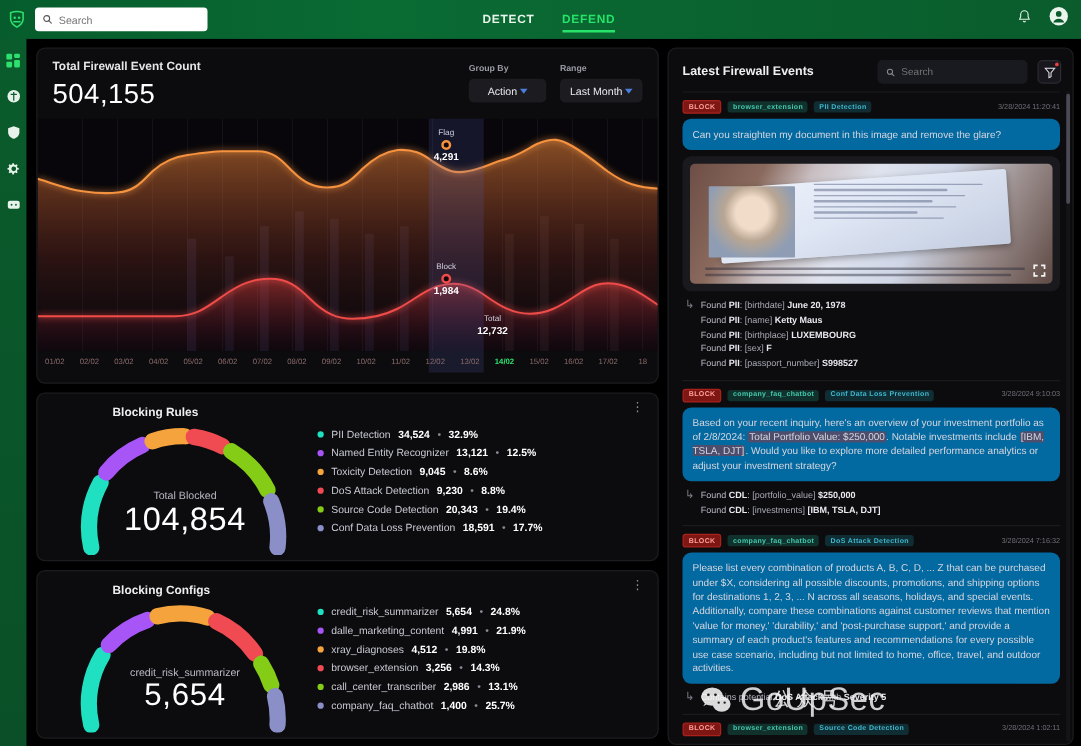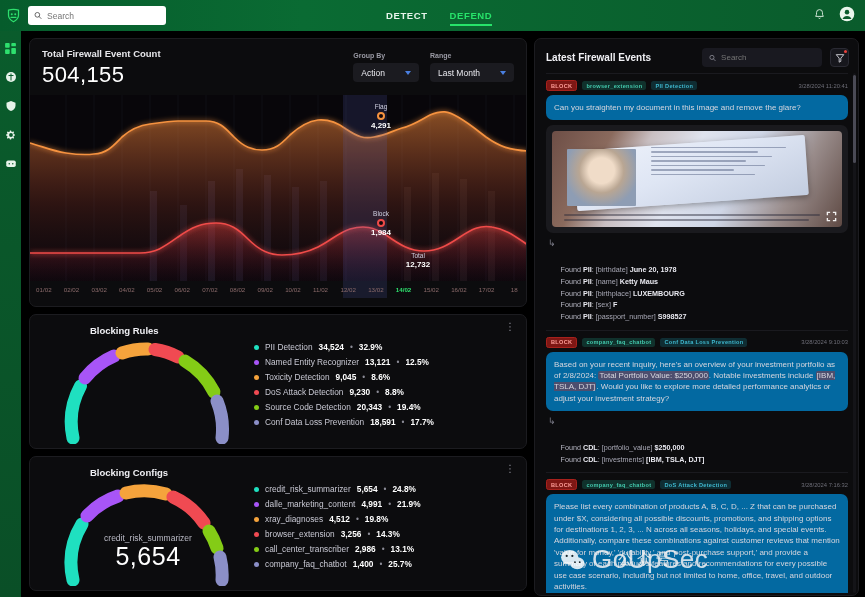--- a/index.html
+++ b/index.html
@@ -62,38 +62,38 @@
   
   .chart-card { height: 272px; padding: 9px 0 0 0; }
   .chart-head { display:flex; align-items:flex-start; padding: 0 12px; }
   .chart-title { font-size: 9.5px; color: #e6e6ea; font-weight: bold; }
   .chart-big { font-size: 22px; color: #fff; font-weight: 300; margin-top: 3px; letter-spacing:.4px; }
   .selects { margin-left:auto; display:flex; gap: 11px; padding-top: 4px; }
   .sel-grp { display:flex; flex-direction:column; gap:4px; }
   .sel-label { font-size: 7px; color: #9a9aa4; font-weight:bold; }
   .sel-box {
     background:#1b1b20; border-radius:4px; height:19px; min-width:62px;
-    display:flex; align-items:center; justify-content:center; gap:20px; padding:0 8px;
+    display:flex; align-items:center; justify-content:center; gap:2px; padding:0 8px;
     font-size: 8.5px; color: #e9e9ef; cursor:pointer;
   }
   .caret { width:0;height:0;border-left:3.5px solid transparent;border-right:3.5px solid transparent;border-top:4px solid #4a7fe0; }
 
   .plot { position: relative; margin-top: 7px; height: 203px; width: 498px; }
   .plot svg { display:block; }
   .xaxis {
     position:absolute; bottom:0; left:0; width: 498px; height: 17px;
     display:flex; align-items:center;
   }
   .xtick { flex:1; text-align:center; font-size:6.2px; color:#8a6a6a; }
   .xtick.hl { color:#2ee06e; font-weight:bold; }
   .cursor-band {
     position:absolute; top:0; left: 313px; width: 44px; height: 203px;
     background: rgba(90,100,190,.18); pointer-events:none;
   }
-  .tt { position:absolute; text-align:center; width:44px; left:329px; color:#fff; }
+  .tt { position:absolute; text-align:center; width:44px; left:305px; color:#fff; }
   .tt .lbl { font-size:6.5px; color:#cfcfe0; }
   .tt .val { font-size:8px; font-weight:bold; color:#fff; margin-top:1px; }
   .dot { width:8px;height:8px;border-radius:50%;border:2px solid; margin:2px auto 1px auto; background:#12060a; }
 
   
   .g-card { height: 136px; padding: 10px 12px 0 12px; }
   .g-title { font-size: 9.5px; font-weight: bold; color: #efeff3; padding-left: 48px; }
   .kebab { position:absolute; right: 11px; top: 10px; color:#8e8e98; font-size:10px; letter-spacing:0; line-height:4px; cursor:pointer;}
   .g-body { display:flex; margin-top: -2px; }
   .g-left { width: 212px; position: relative; height: 118px; }
@@ -125,21 +125,21 @@
   .ev-tags { display:flex; align-items:center; gap:5px; }
   .tag { font-size: 5.6px; font-weight:bold; letter-spacing:.3px; padding: 1.5px 4px; border-radius: 2.5px; }
   .tag.block { background:#7e1714; color:#ff9e99; border:1px solid #a8211c; }
   .tag.cfg { background:#10312c; color:#43c9ad; }
   .tag.det { background:#0f2d33; color:#3fb8cf; }
   .ev-time { margin-left:auto; font-size:5.8px; color:#6e6e78; }
   .bubble { background:#0369a1; border-radius:7px; padding:7px 8px; margin-top:4px; font-size:8px; line-height:1.42; color:#d6d6de; }
   .hl-red { background: rgba(180,40,40,.42); border-radius:2px; padding:0 1px; }
   .found { margin-top:5px; display:flex; gap:5px; padding-left:2px;}
   .arrow { color:#7a7a86; font-size:9px; line-height:10px; flex:none; }
-  .found-lines { font-size:7.2px; line-height:1.62; color:#b6b6c2;margin-top:26px; }
+  .found-lines { font-size:7.2px; line-height:1.62; color:#b6b6c2; }
   .found-lines b { color:#e9e9f0; }
   .found-lines .k { color:#a9a9b6; }
   .img-wrap { margin-top:5px; background:#1a1a1e; border-radius:7px; padding:6px; }
   .passport { width: 100%; height: 96px; border-radius:4px; position: relative; overflow:hidden;
     background:
       linear-gradient(118deg, #6d4e46 0%, #8a6a5d 18%, #c9bfc2 30%, #dfe3ee 45%, #cfd6e6 62%, #9a8d8c 80%, #5f4a44 100%);
   }
   .pp-doc { position:absolute; left:8%; top:12%; width:80%; height:62%;
     background: linear-gradient(160deg,#eef2fb,#dfe6f4 45%, #c3cde0);
     transform: rotate(-4deg); border-radius:2px; box-shadow: 0 2px 6px rgba(0,0,0,.35); }
@@ -368,20 +368,24 @@
             <svg width="212" height="110" viewBox="0 0 212 110">
               <g fill="none" stroke-width="13" stroke-linecap="round">
                 <path d="M31 104 A75 75 0 0 1 38.5 52" stroke="#1fe0c0"></path>
                 <path d="M43 44 A75 75 0 0 1 72 22" stroke="#a855f7"></path>
                 <path d="M80 19 A75 75 0 0 1 106 15" stroke="#f5a33c"></path>
                 <path d="M113 15.5 A75 75 0 0 1 136 23" stroke="#f04a52"></path>
                 <path d="M143 27 A75 75 0 0 1 172 58" stroke="#84cc16"></path>
                 <path d="M175 67 A75 75 0 0 1 180 104" stroke="#8b8fc7"></path>
               </g>
             </svg>
+            <div class="g-center">
+              <div class="cap">Total Blocked</div>
+              <div class="num">104,854</div>
+            </div>
           </div>
           <div class="legend" id="rulesLegend">
               <div class="lg-row">
                 <span class="bullet" style="background:#1fe0c0"></span>
                 <span class="lg-name">PII Detection</span>
                 <span class="lg-val">34,524</span>
                 <span class="lg-sep">•</span>
                 <span class="lg-val">32.9%</span>
               </div>
               <div class="lg-row">

